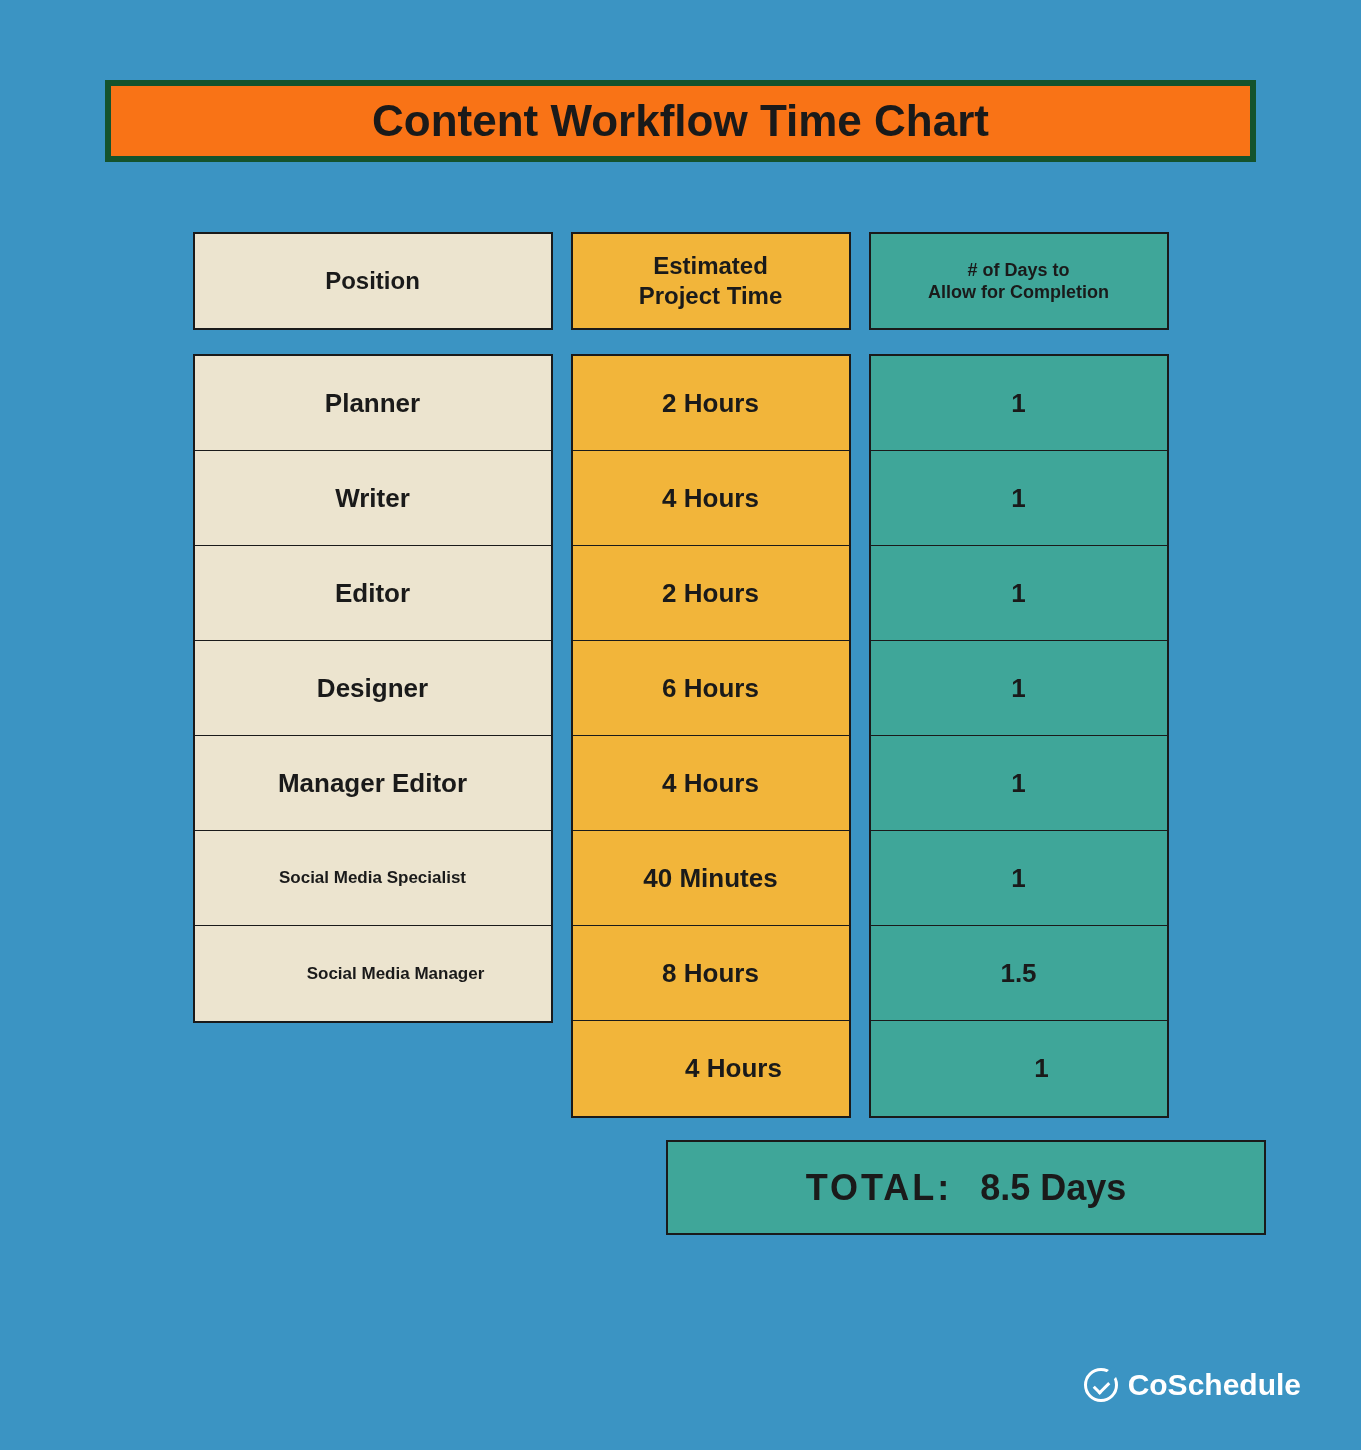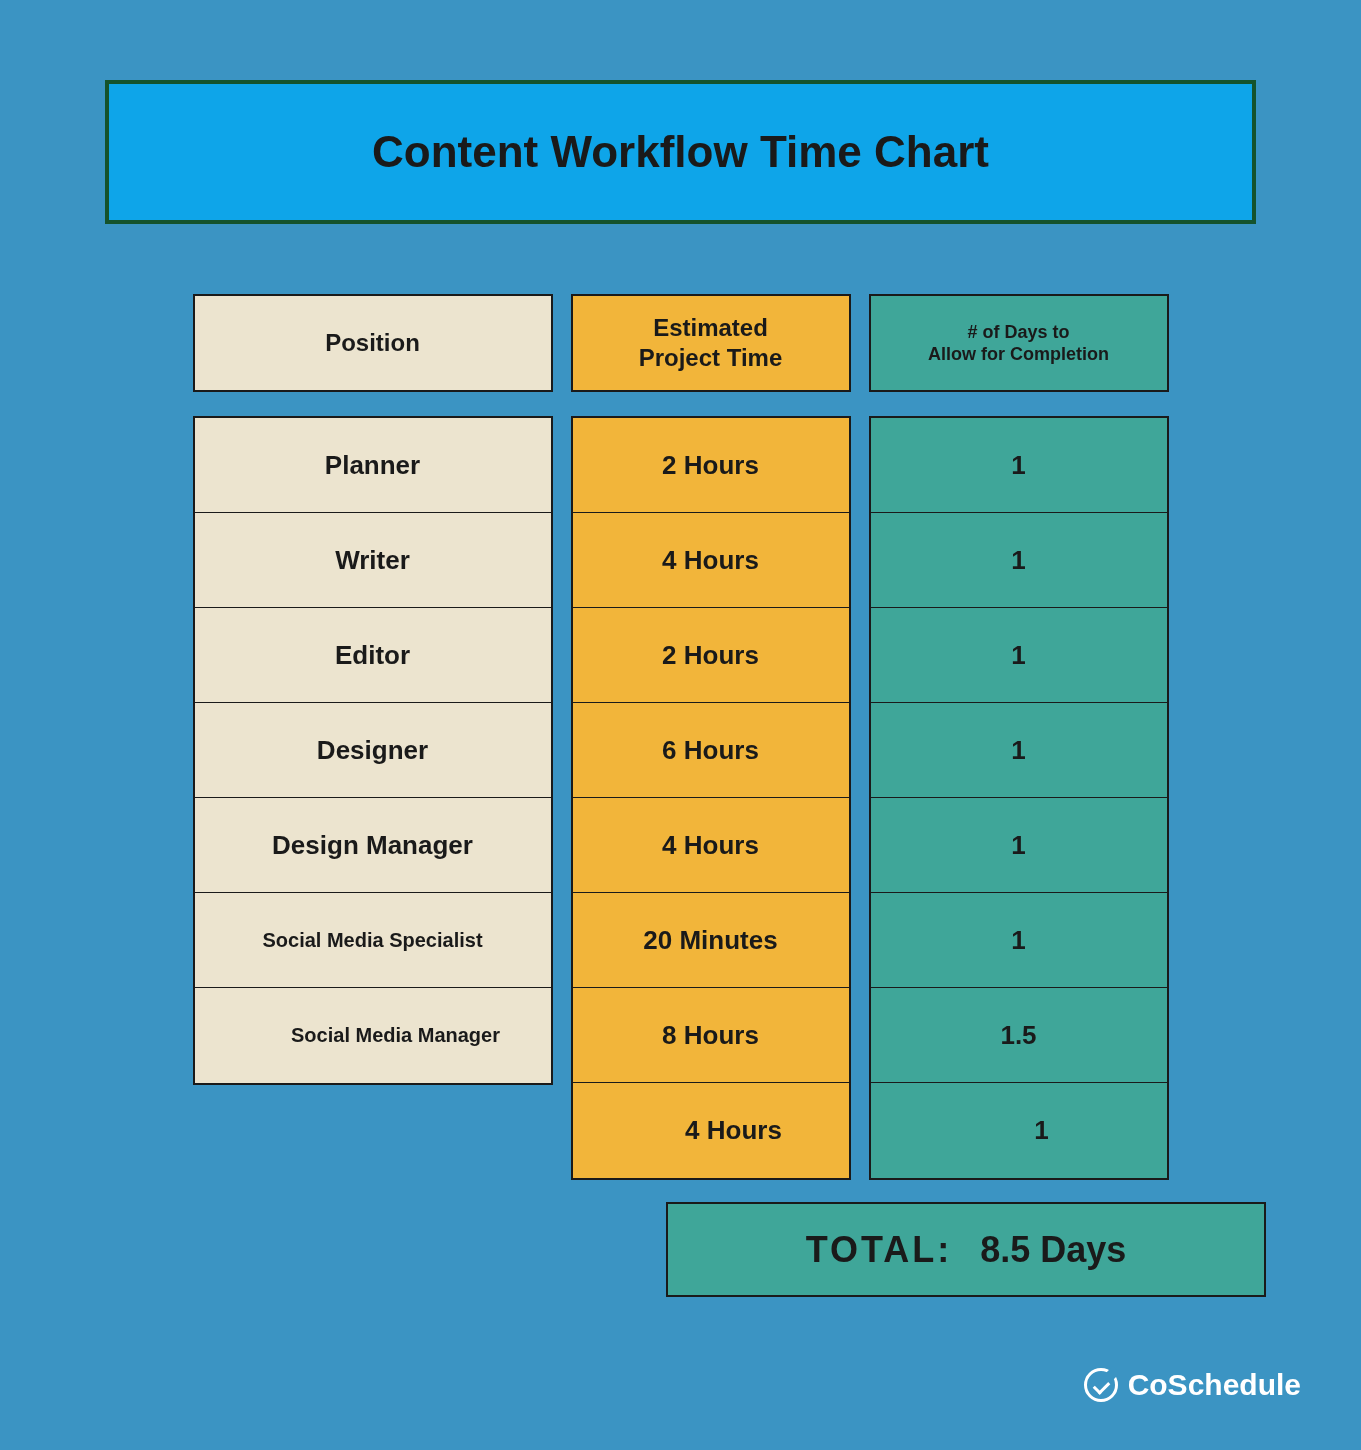--- a/index.html
+++ b/index.html
@@ -5,24 +5,24 @@
     * { box-sizing: border-box; margin: 0; padding: 0; }
     body {
       background: #3b94c3;
       font-family: -apple-system, BlinkMacSystemFont, "Segoe UI", Helvetica, Arial, sans-serif;
       width: 1361px;
       height: 1450px;
       padding: 80px 95px 40px 95px;
       color: #1a1a1a;
     }
     .title-box {
-      background: #0ea5e9;
-      border: 4px solid #14532d;
+      background: #f97316;
+      border: 6px solid #14532d;
       text-align: center;
-      padding: 43px 20px;
+      padding: 10px 20px;
       font-size: 44px;
       font-weight: 700;
       margin: 0 10px 70px 10px;
     }
     .table-wrap {
       display: grid;
       grid-template-columns: 360px 280px 300px;
       column-gap: 18px;
       justify-content: center;
     }
@@ -48,21 +48,21 @@
       height: 95px;
       display: flex;
       align-items: center;
       justify-content: center;
       font-weight: 700;
       font-size: 26px;
       text-align: center;
       border-bottom: 1.5px solid #1a1a1a;
     }
     .cell:last-child { border-bottom: none; padding-left: 46px; }
-    .cell.sm { font-size: 20px; }
+    .cell.sm { font-size: 17px; }
     .c-beige { background: #ece4cf; }
     .c-orange { background: #f2b53a; }
     .c-teal { background: #3fa699; }
     .total-row {
       display: flex;
       justify-content: flex-end;
       margin-top: 22px;
       margin-left: 390px;
     }
     .total-box {
@@ -120,35 +120,35 @@
 
 <div class="table-wrap">
 
   <div class="col">
     <div class="header-cell c-beige">Position</div>
     <div class="body c-beige">
       <div class="cell">Planner</div>
       <div class="cell">Writer</div>
       <div class="cell">Editor</div>
       <div class="cell">Designer</div>
-      <div class="cell">Design Manager</div>
+      <div class="cell">Manager Editor</div>
       <div class="cell sm">Social Media Specialist</div>
       <div class="cell sm">Social Media Manager</div>
     </div>
   </div>
 
   <div class="col">
     <div class="header-cell c-orange">Estimated<br>Project Time</div>
     <div class="body c-orange">
       <div class="cell">2 Hours</div>
       <div class="cell">4 Hours</div>
       <div class="cell">2 Hours</div>
       <div class="cell">6 Hours</div>
       <div class="cell">4 Hours</div>
-      <div class="cell">20 Minutes</div>
+      <div class="cell">40 Minutes</div>
       <div class="cell">8 Hours</div>
       <div class="cell">4 Hours</div>
     </div>
   </div>
 
   <div class="col">
     <div class="header-cell sm c-teal"># of Days to<br>Allow for Completion</div>
     <div class="body c-teal">
       <div class="cell">1</div>
       <div class="cell">1</div>

